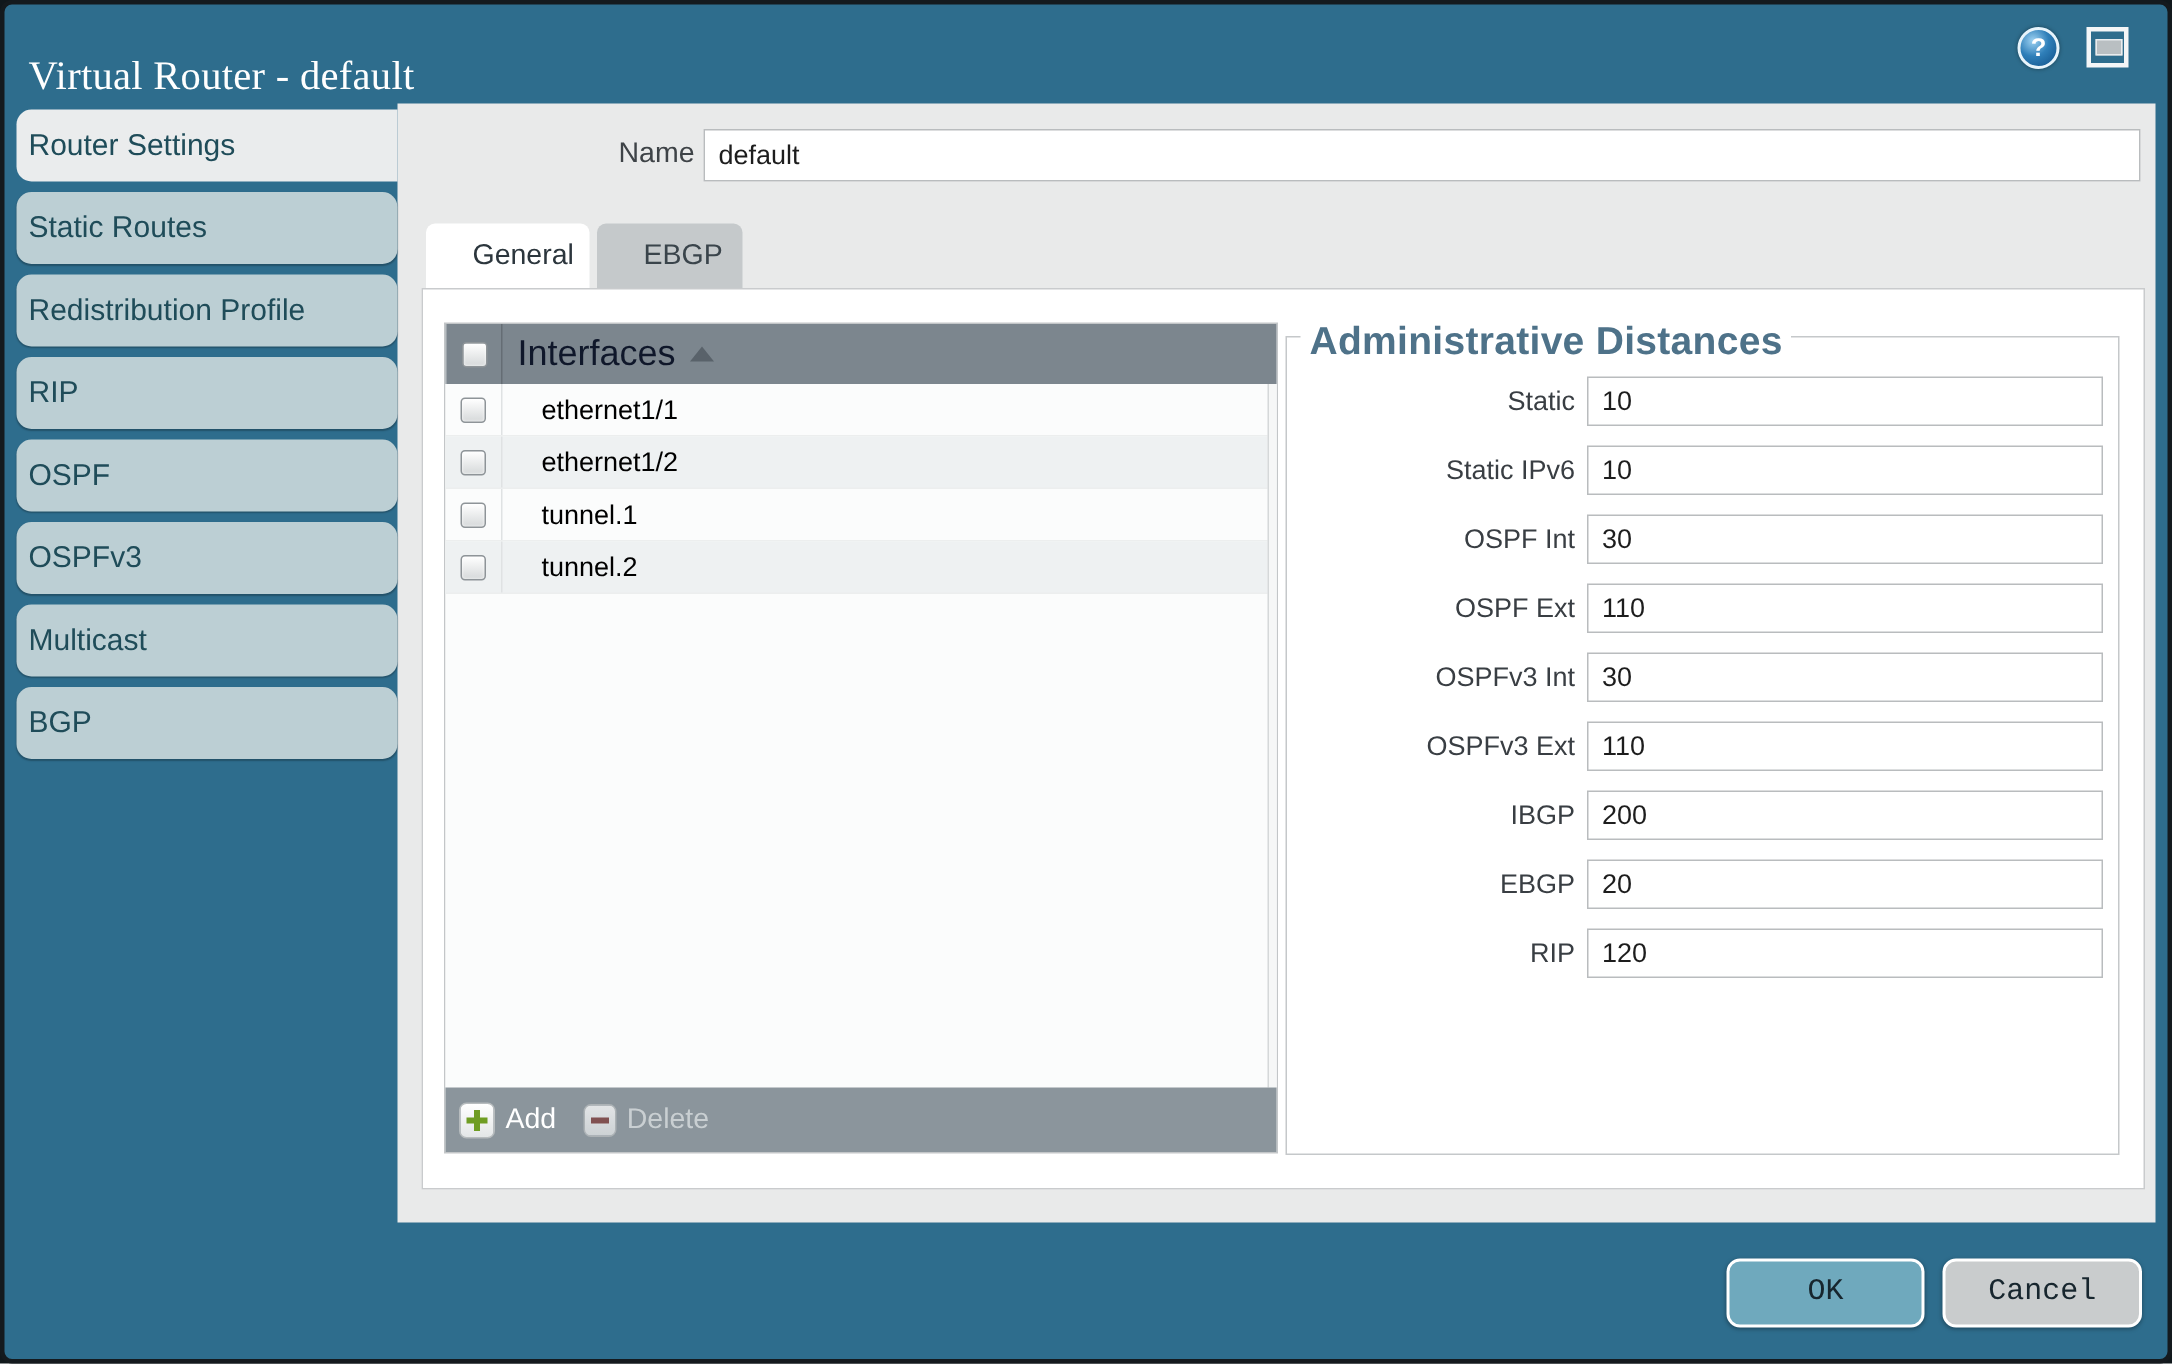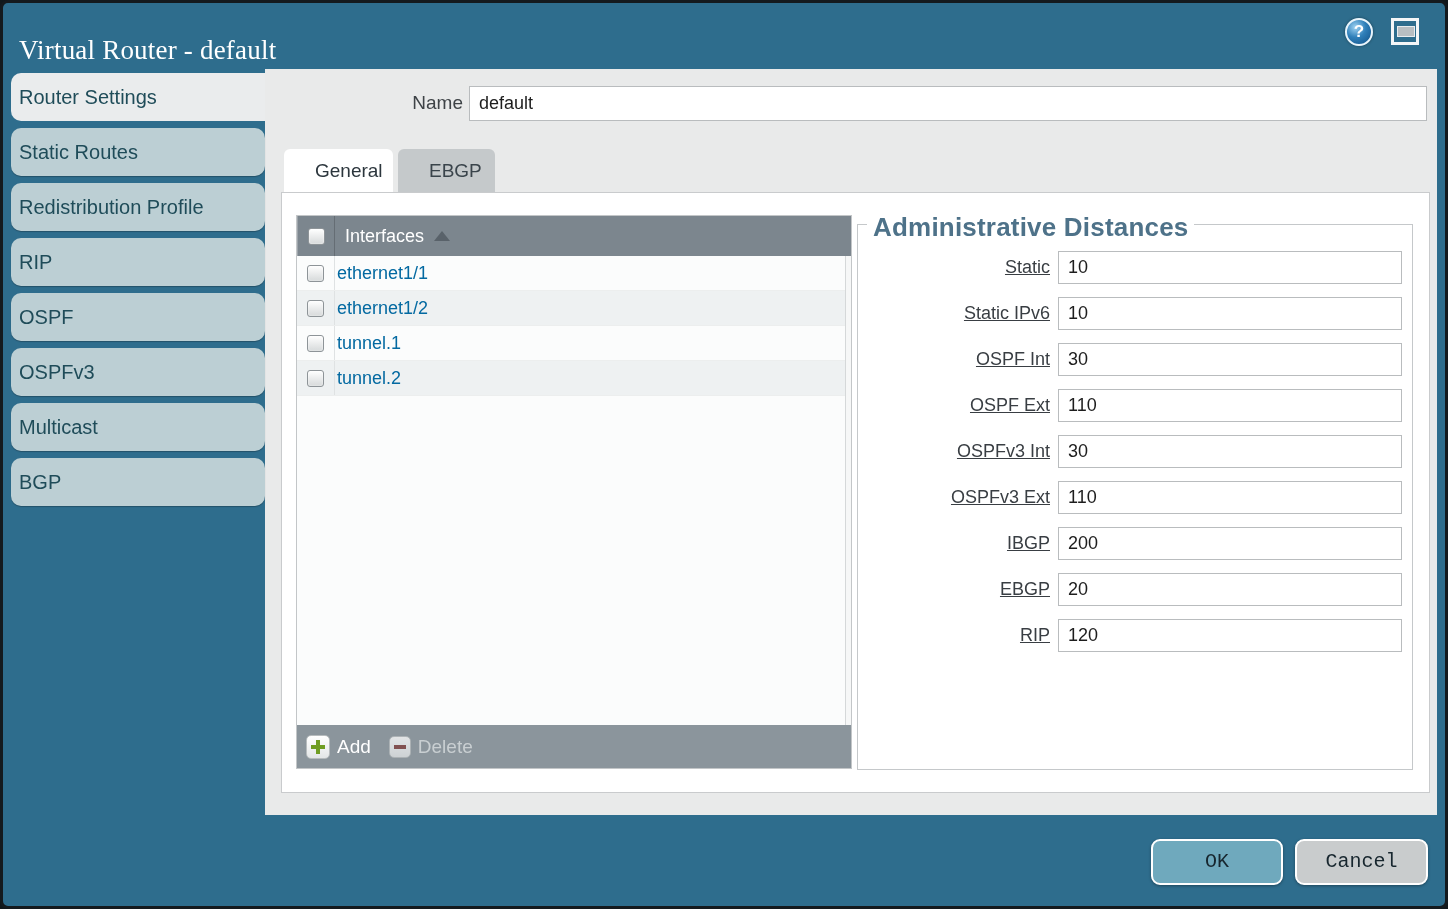--- a/index.html
+++ b/index.html
@@ -92,32 +92,32 @@
             align-self:stretch;
             border-left:1px solid rgba(255,255,255,.25);
             border-right:1px solid rgba(0,0,0,.18); }
   .checkbox {
     width:17px; height:17px; border-radius:3px;
     border:1px solid #8e9498;
     background:linear-gradient(#ffffff, #d6d9da);
     box-shadow:inset 0 0 2px rgba(255,255,255,.9);
     cursor:pointer;
   }
-  .iface-header .hdr-label { color:#ffffff; font-size:18px; margin-left:10px; }
+  .iface-header .hdr-label { color:#0f172a; font-size:24px; margin-left:10px; }
   .sort-asc-icon {
     width:0; height:0; margin-left:10px;
     border-left:8px solid transparent; border-right:8px solid transparent;
     border-bottom:10px solid #59626a; cursor:pointer;
   }
   .iface-body { position:absolute; left:0; top:40px; width:100%; bottom:43px; background:#fbfcfc; }
   .iface-row { height:35px; display:flex; align-items:center; cursor:pointer;
                border-bottom:1px solid #eceeee; }
   .iface-row:nth-child(even) { background:#eef1f2; }
   .iface-row .cb-col { border-left:none; border-right:1px solid #dfe2e3; }
-  .iface-row .row-label { font-size:18px; color:#0369a1; margin-left:2px; }
+  .iface-row .row-label { font-size:18px; color:#000000; margin-left:26px; }
   .iface-scroll {
     position:absolute; right:0; top:40px; bottom:43px; width:6px;
     background:#f6f7f7; border-left:1px solid #d5d8d9; cursor:pointer;
   }
   .iface-footer {
     position:absolute; left:0; bottom:0; width:100%; height:43px;
     background:#8b959c; display:flex; align-items:center; padding-left:9px;
   }
   .icon-btn {
     width:24px; height:24px; border-radius:5px;
@@ -144,21 +144,20 @@
   .fieldset .legend {
     position:absolute; left:9px; top:-13px;
     background:#ffffff; padding:0 6px;
     font-size:26px; font-weight:bold; color:#4e7289; letter-spacing:.2px;
   }
   .field-rows { position:absolute; left:0; top:26px; width:100%; }
   .field-row { display:flex; align-items:center; height:33px; margin-bottom:13px; }
   .field-row label {
     width:192px; text-align:right; font-size:18px; color:#393e43;
     margin-right:8px;
-    text-decoration:underline;
   }
   .field-row input {
     width:344px; height:33px;
     border:1px solid #b9bcbe; background:#ffffff;
     font-family:"Liberation Sans", sans-serif;
     font-size:18px; color:#1d1d1d; padding:0 9px;
   }
   
   .btn {
     position:absolute; top:836px; height:46px; border-radius:9px;

